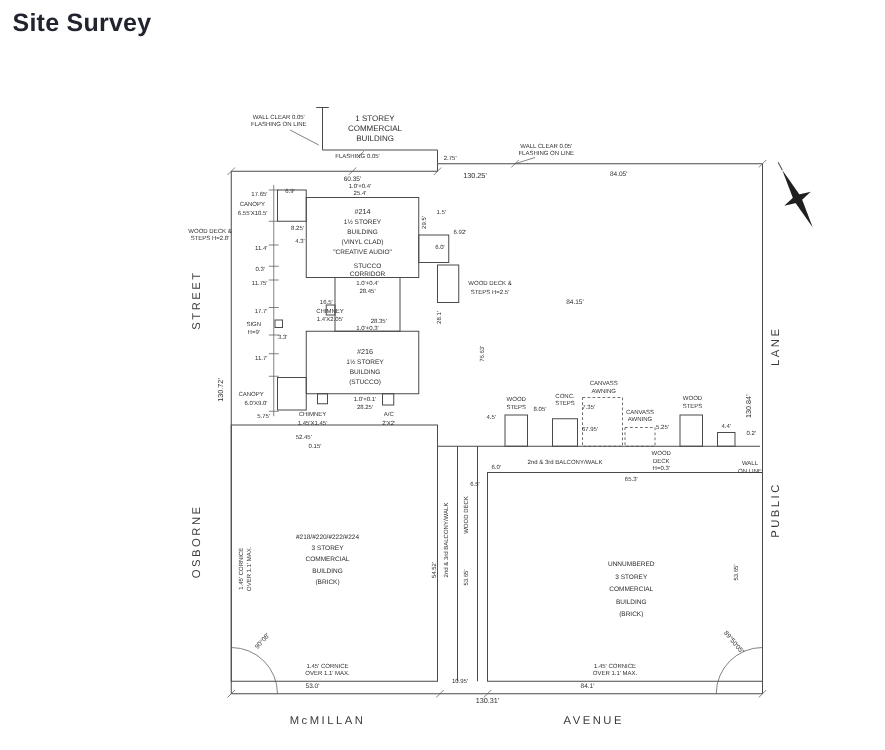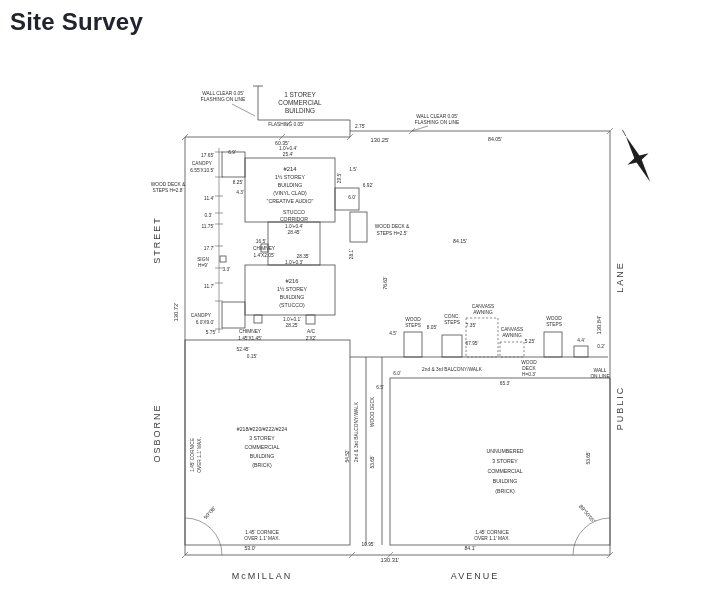--- a/index.html
+++ b/index.html
@@ -1,17 +1,17 @@
 <!DOCTYPE html>
 <html><head>
 <meta charset="utf-8">
 <style>
   html,body{margin:0;padding:0;background:#ffffff;width:708px;height:600px;overflow:hidden;}
   body{font-family:"Liberation Sans", sans-serif;position:relative;}
-  .page-title{position:absolute;top:8px;left:10px;font-size:24px;font-weight:600;color:#21232e;letter-spacing:.2px;}
+  .page-title{position:absolute;top:8px;left:10px;font-size:20px;font-weight:600;color:#21232e;letter-spacing:.2px;}
   svg{position:absolute;top:0;left:0;}
   svg text{font-family:"Liberation Sans", sans-serif;fill:#2e2e2e;}
   .t45{font-size:4.8px;}
   .t5{font-size:5.2px;}
   .t55{font-size:5.8px;}
   .t6{font-size:6.4px;}
   .t8{font-size:9px;letter-spacing:2px;fill:#3a3a3a;}
   .mid{text-anchor:middle;}
   .end{text-anchor:end;}
   .ln{stroke:#4a4a4a;stroke-width:.8;fill:none;}

